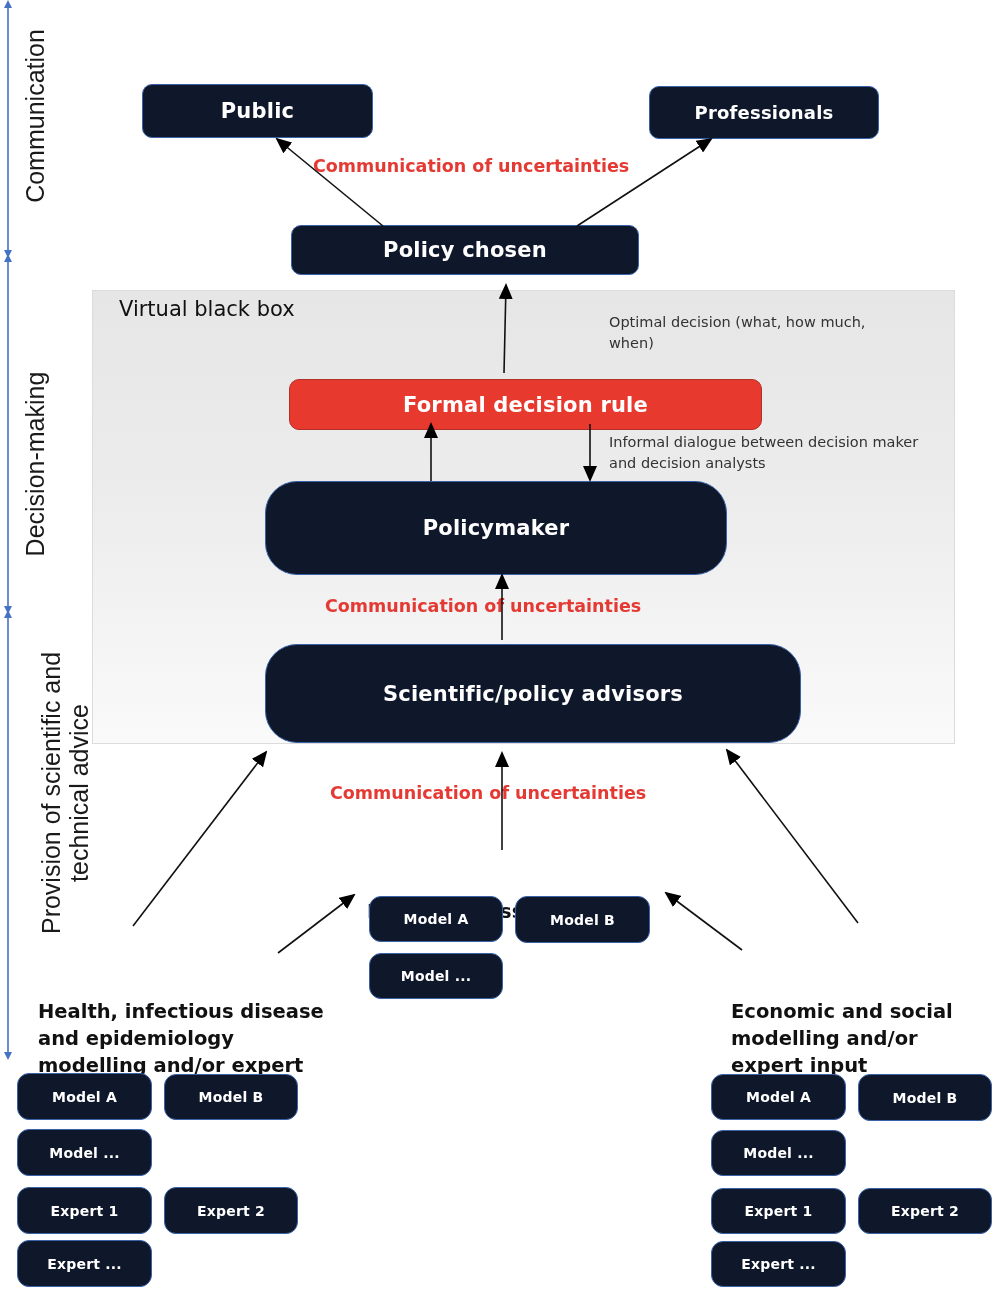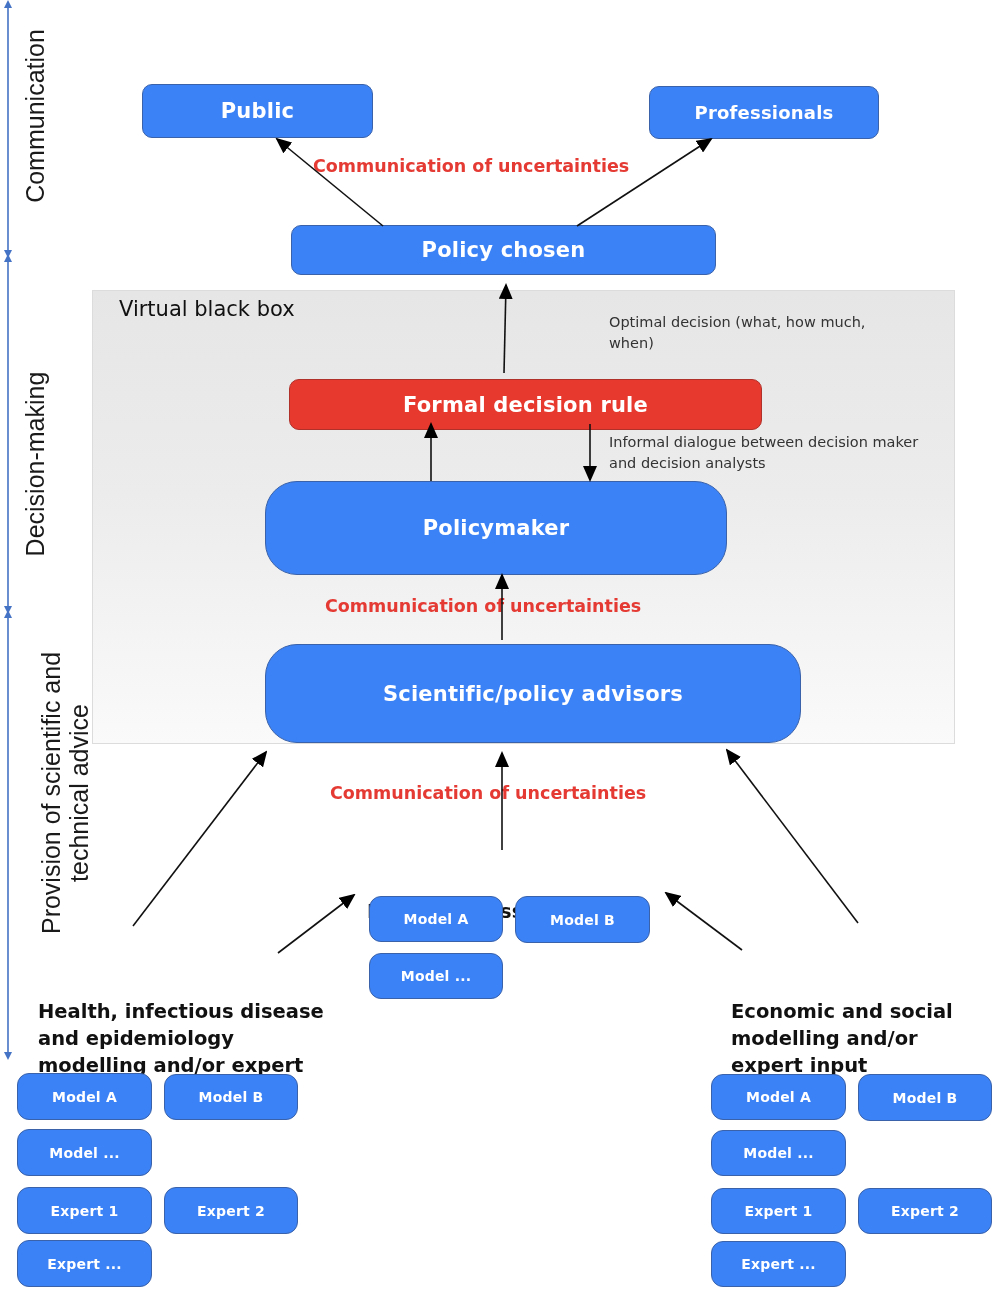--- a/index.html
+++ b/index.html
@@ -1,20 +1,20 @@
 <!DOCTYPE html>
 <html><head>
   <meta charset="utf-8">
   <style>
     html, body { margin: 0; padding: 0; background: #ffffff; }
     body { width: 1000px; height: 1296px; position: relative; overflow: hidden; font-family: "DejaVu Sans", sans-serif; }
     .abs { position: absolute; }
     .box {
       position: absolute; display: flex; align-items: center; justify-content: center;
-      color: #ffffff; font-weight: bold; background: #3b82f6; border: 1px solid #3a62aa;
+      color: #ffffff; font-weight: bold; background: #0f172a; border: 1px solid #3a62aa;
       box-sizing: border-box; text-align: center; letter-spacing: 0.2px;
     }
     .rounded { border-radius: 10px; }
     .bigr { border-radius: 32px; }
     .red { background: #e8392e; border-color: #b0302a; }
     .small { font-size: 14px; border-radius: 12px; }
     .blackbox {
       position: absolute; left: 92px; top: 290px; width: 863px; height: 454px;
       background: linear-gradient(to bottom, #e6e6e6 0%, #ececec 45%, #fafafa 100%);
       border: 1px solid #dcdcdc; box-sizing: border-box;
@@ -51,21 +51,21 @@
 <div class="vlabel" style="left:-82px; top:762px; width:300px; height:62px; white-space:normal;">
   <span>Provision of scientific and technical advice</span>
 </div>
 
 <div class="blackbox"></div>
 <div class="abs" style="left:119px; top:297px; font-size:21px; color:#111;">Virtual black box</div>
 
 <div class="box rounded" style="left:142px; top:84px; width:231px; height:54px; font-size:21px;">Public</div>
 <div class="box rounded" style="left:649px; top:86px; width:230px; height:53px; font-size:18px;">Professionals</div>
 <div class="abs red-label" style="left:313px; top:156px;">Communication of uncertainties</div>
-<div class="box rounded" style="left:291px; top:225px; width:425px; height:50px; font-size:21px;">Policy chosen</div>
+<div class="box rounded" style="left:291px; top:225px; width:348px; height:50px; font-size:21px;">Policy chosen</div>
 
 <div class="abs note" style="left:609px; top:312px; width:280px;">Optimal decision (what, how much, when)</div>
 <div class="box rounded red" style="left:289px; top:373px; width:473px; height:51px; font-size:21px;margin-top:6px;">Formal decision rule</div>
 <div class="abs note" style="left:609px; top:432px; width:340px;">Informal dialogue between decision maker and decision analysts</div>
 <div class="box bigr" style="left:265px; top:481px; width:462px; height:94px; font-size:21px;">Policymaker</div>
 <div class="abs red-label" style="left:325px; top:596px;">Communication of uncertainties</div>
 <div class="box bigr" style="left:265px; top:644px; width:536px; height:99px; font-size:21px;">Scientific/policy advisors</div>
 
 <div class="abs red-label" style="left:330px; top:783px;">Communication of uncertainties</div>
 

